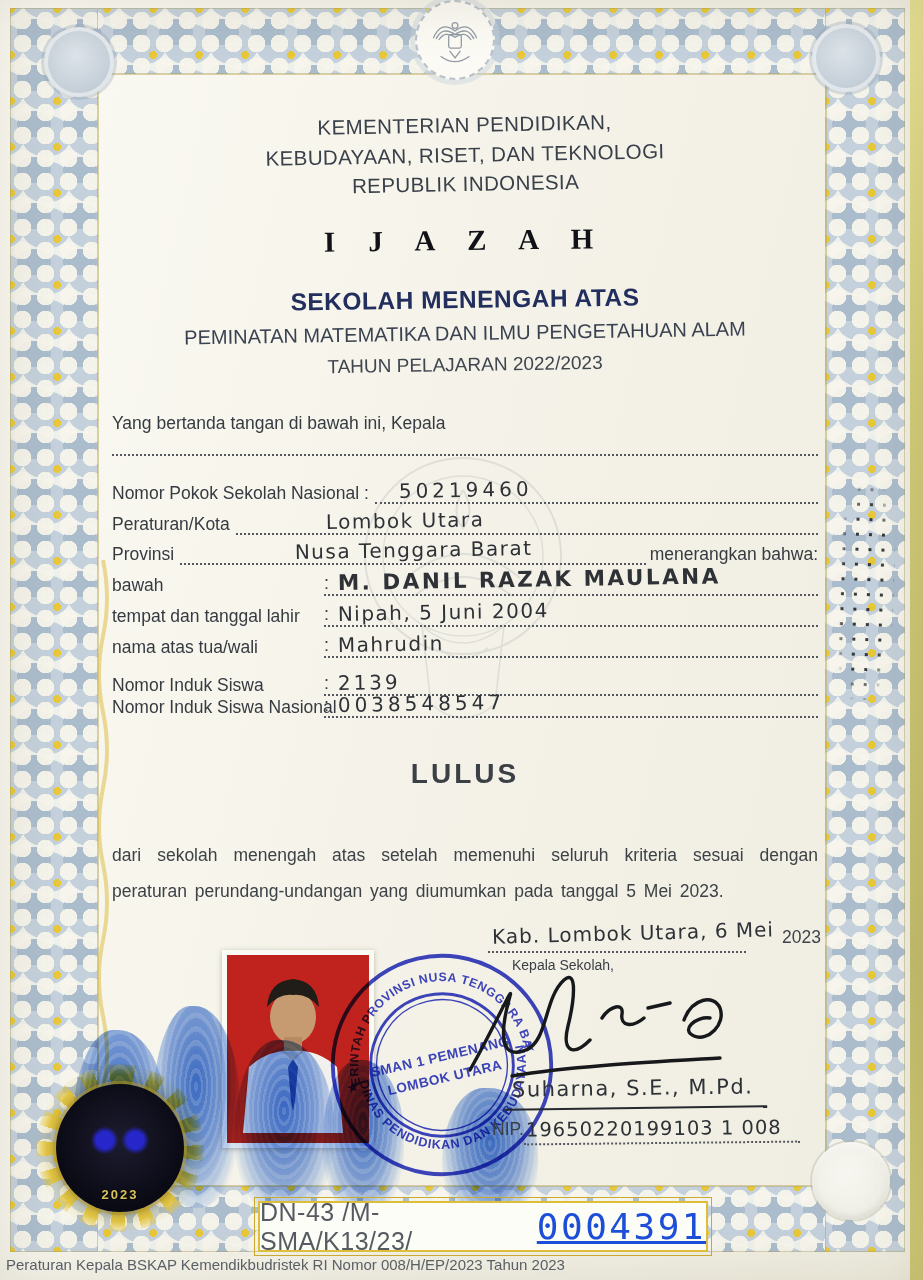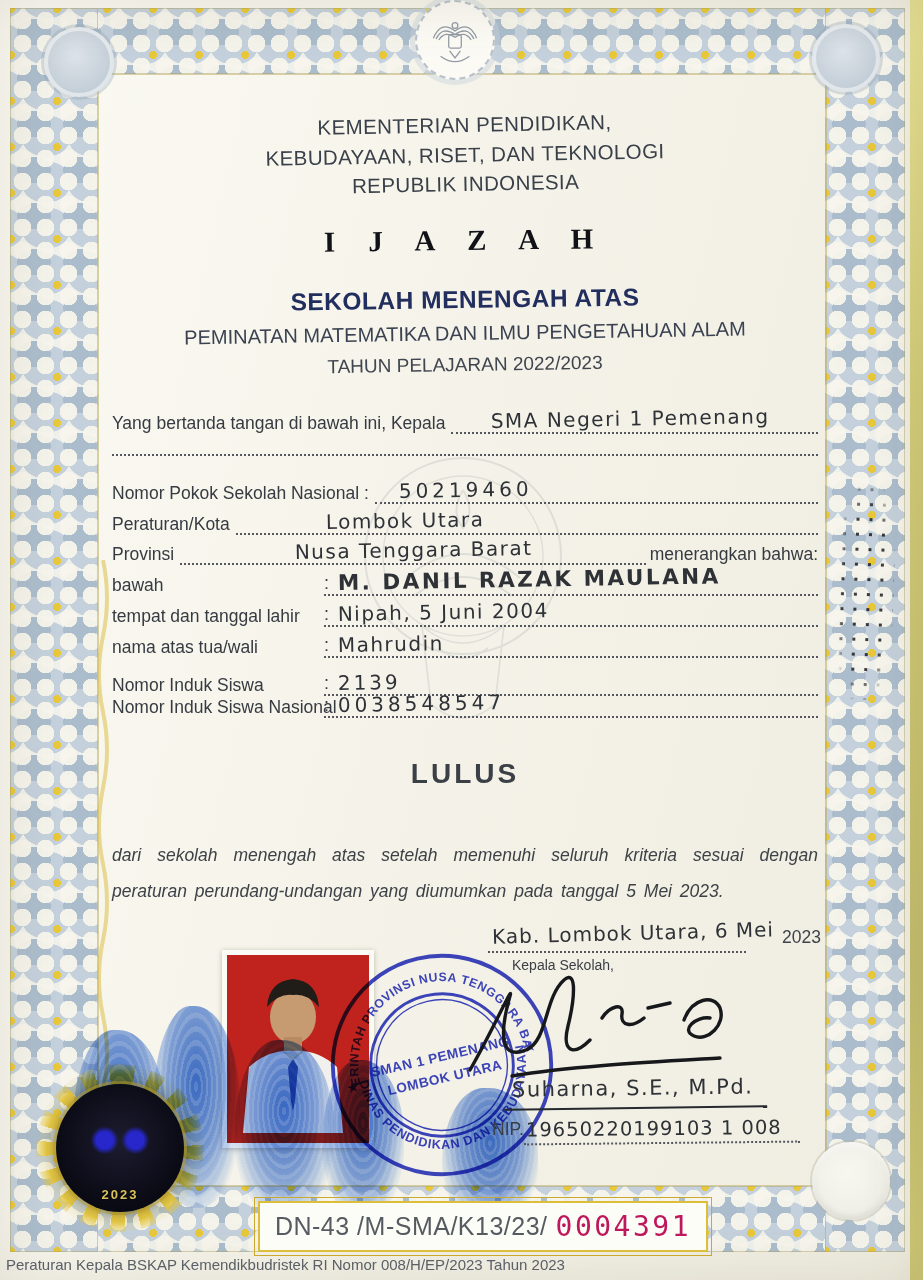--- a/index.html
+++ b/index.html
@@ -47,21 +47,21 @@
   
   .center-col{position:absolute;left:100px;width:730px;text-align:center;}
   .ministry{top:110px;font-size:20.5px;line-height:1.45;color:#394049;letter-spacing:.4px;transform:rotate(-1.1deg);}
   .title{top:224px;font-family:"Liberation Serif",serif;font-weight:bold;font-size:29px;
         letter-spacing:13px;color:#101217;transform:rotate(-0.7deg);}
   .school{top:286px;font-size:24.5px;font-weight:bold;color:#222e5e;letter-spacing:.5px;transform:rotate(-0.8deg);}
   .program{top:322px;font-size:20px;color:#3a4252;transform:rotate(-0.9deg);}
   .acadyear{top:354px;font-size:19px;color:#40464f;transform:rotate(-0.9deg);}
   .lulus{top:758px;font-size:28px;font-weight:bold;color:#3b4046;letter-spacing:3px;}
   .body-par{position:absolute;left:112px;width:706px;top:838px;font-size:17.5px;line-height:2.05;
-        color:#3d4247;text-align:justify;word-spacing:3px;font-style:italic;}
+        color:#3d4247;text-align:justify;word-spacing:3px;}
   
   .form{position:absolute;left:112px;width:706px;top:0;}
   .frow{position:absolute;left:0;right:0;display:flex;align-items:flex-end;height:32px;}
   .flabel{font-size:17.5px;color:#363b42;white-space:nowrap;padding-right:6px;}
   .fsuffix{font-size:17.5px;color:#363b42;white-space:nowrap;padding-left:4px;}
   .ffield{flex:1;border-bottom:2px dotted #54585e;position:relative;height:100%;}
   .fcolon{position:absolute;left:0;bottom:0;font-size:18px;color:#3a3e44;}
   .hand{font-family:"DejaVu Sans",sans-serif;color:#2e3237;}
   .fval{position:absolute;left:24px;bottom:-1px;white-space:nowrap;font-size:20px;
         letter-spacing:1.5px;transform:rotate(-1deg);transform-origin:left bottom;}
@@ -97,21 +97,21 @@
           radial-gradient(circle 14px at 62% 44%, rgba(40,40,220,.9) 0 60%, transparent),
           radial-gradient(circle at 50% 45%, #1c1c30 0%, #0a0a14 70%, #05050a 100%);
         box-shadow:0 0 0 3px rgba(190,160,40,.5), 0 0 14px rgba(20,20,30,.5);
         display:flex;align-items:flex-end;justify-content:center;}
   .holo-year{color:#d9c15b;font-size:13px;font-weight:bold;letter-spacing:2px;margin-bottom:10px;text-shadow:0 0 2px #000;}
   
   .serial-box{position:absolute;left:258px;top:1201px;width:446px;height:47px;z-index:4;
         background:#fdfdf7;border:2px solid #ddbe3b;outline:1px solid #c9a92f;outline-offset:3px;
         display:flex;align-items:center;justify-content:center;}
   .serial-prefix{font-size:25px;color:#565b61;letter-spacing:.5px;}
-  .serial-number{font-family:"DejaVu Sans Mono",monospace;font-size:28px;color:#be185d;letter-spacing:2.5px;margin-left:8px;}
+  .serial-number{font-family:"DejaVu Sans Mono",monospace;font-size:36px;color:#1d4ed8;letter-spacing:2.5px;margin-left:8px;text-decoration:underline;}
   .footer-reg{position:absolute;left:6px;top:1256px;font-size:15px;color:#5a6065;z-index:4;}
   .watermark{position:absolute;left:318px;top:438px;opacity:.16;z-index:0;}
 </style>
 </head>
 <body>
 
 <div class="page">
   <div class="edge-right"></div>
 
   <div class="band band-top"></div>
@@ -160,23 +160,20 @@
     <div>REPUBLIK INDONESIA</div>
   </div>
   <div class="center-col title">I J A Z A H</div>
   <div class="center-col school">SEKOLAH MENENGAH ATAS</div>
   <div class="center-col program">PEMINATAN MATEMATIKA DAN ILMU PENGETAHUAN ALAM</div>
   <div class="center-col acadyear">TAHUN PELAJARAN 2022/2023</div>
 
   <div class="form">
     <div class="frow" style="top:402px">
       <span class="flabel">Yang bertanda tangan di bawah ini, Kepala</span>
-      <span class="ffield">
-        <span class="hand fval" style="left:40px">SMA Negeri 1 Pemenang</span>
-      </span>
     </div>
     <div class="frow" style="top:436px;height:20px">
       <span class="ffield"></span>
     </div>
     <div class="frow" style="top:472px">
       <span class="flabel">Nomor Pokok Sekolah Nasional :</span>
       <span class="ffield">
         <span class="hand fval" style="letter-spacing:4px">50219460</span>
       </span>
     </div>

